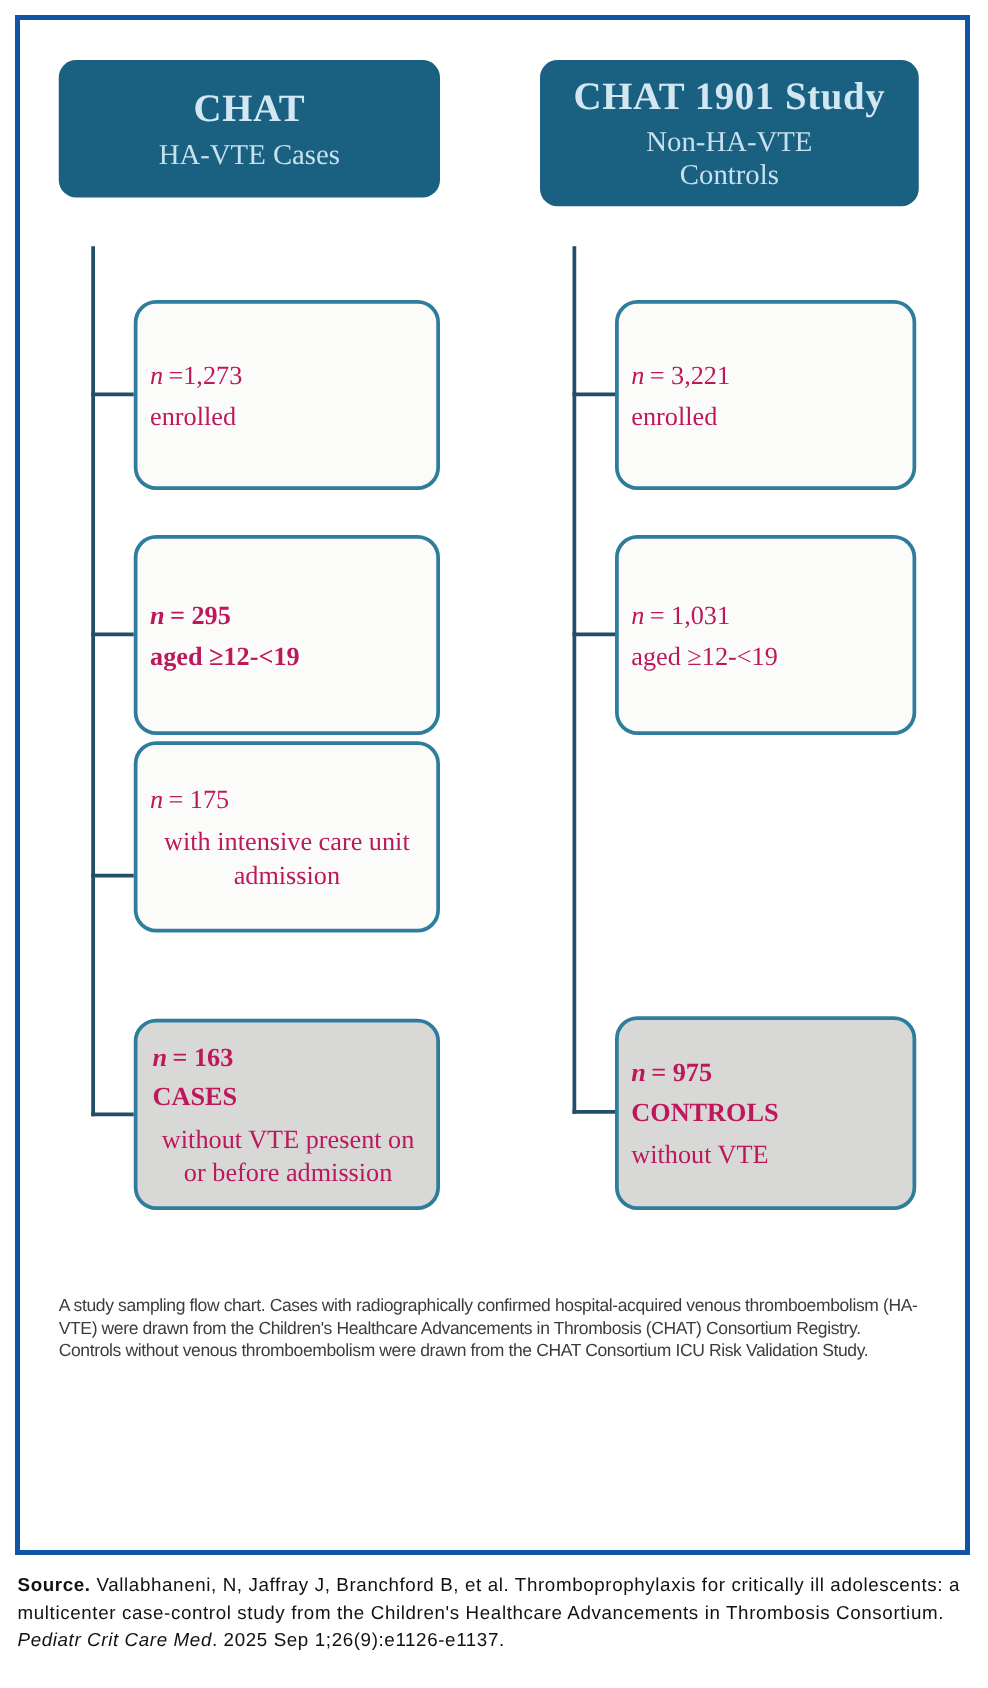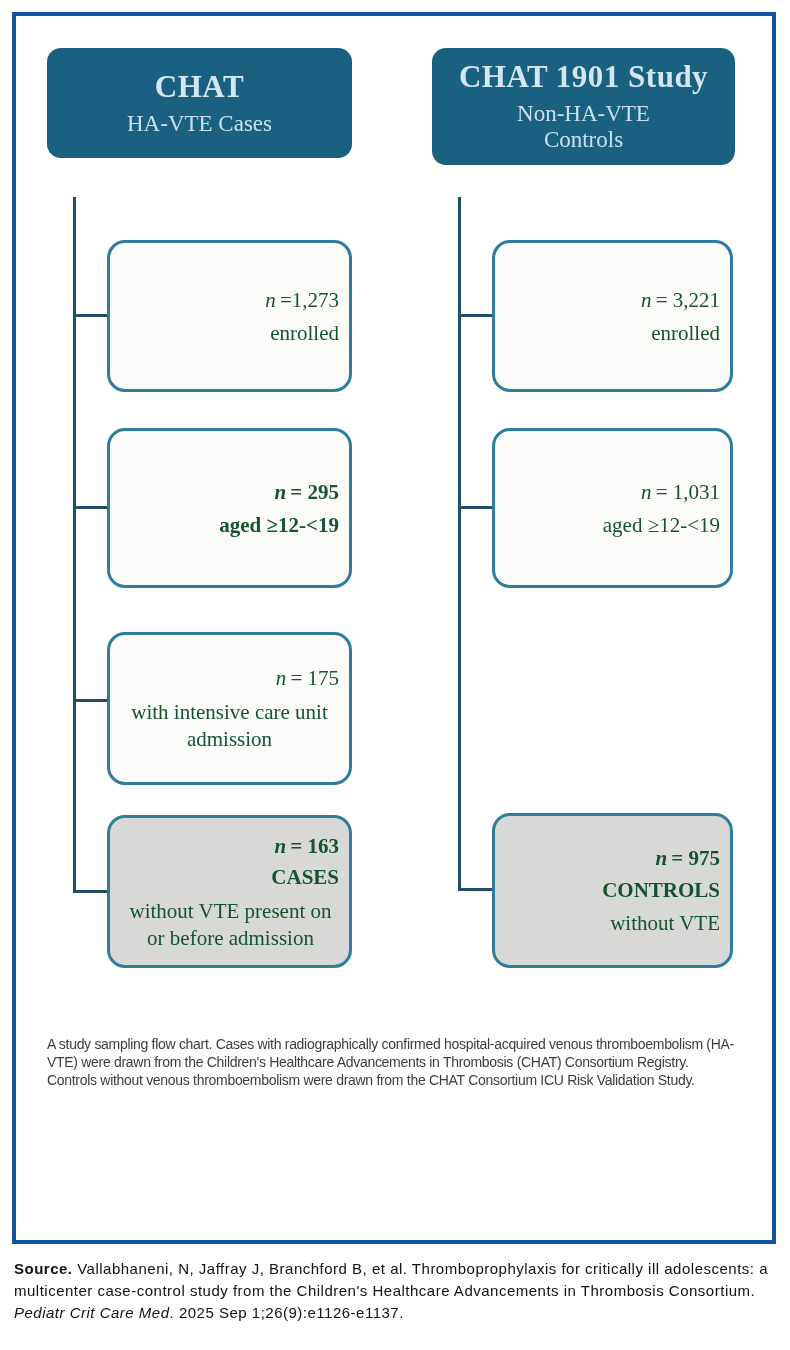--- a/index.html
+++ b/index.html
@@ -22,22 +22,22 @@
   .hdr-sub   { font-size:23px; font-weight:normal; line-height:1.15; margin-top:5px; color:#c8e1ee; }
 
   
   .vline, .hline { position:absolute; background:#214f68; }
   .vline { width:3px; }
   .hline { height:3px; }
 
   
   .fbox {
     position:absolute; border:3px solid #2e7d9c; border-radius:18px;
-    background:#fbfbfa; color:#14532d;
-    display:flex; flex-direction:column; justify-content:center; align-items:flex-end;
+    background:#fbfbfa; color:#be185d;
+    display:flex; flex-direction:column; justify-content:center; align-items:flex-start;
     text-align:center; font-size:21px; line-height:1.5; padding:6px 10px;
   }
   .fbox.grey { background:#d8d8d7; }
   .fbox .nline i { font-style:italic; }
   .fbox.grey .nline, .fbox .boxlabel { font-weight:bold; }
   .fbox .desc { line-height:1.3; margin-top:4px; }
 
   
   .caption {
     position:absolute; left:47px; top:1036px; width:692px;
@@ -94,21 +94,21 @@
     <div class="desc">enrolled</div>
   </div>
 
   <div class="fbox" style="left:107px; top:428px; width:245px; height:160px;font-weight:bold;">
     <div class="nline">
       <i>n</i> <span>= 295</span>
     </div>
     <div class="desc">aged ≥12-&lt;19</div>
   </div>
 
-  <div class="fbox" style="left:107px; top:632px; width:245px; height:153px;">
+  <div class="fbox" style="left:107px; top:593px; width:245px; height:153px;">
     <div class="nline">
       <i>n</i> <span>= 175</span>
     </div>
     <div class="desc">with intensive care unit admission</div>
   </div>
 
   <div class="fbox grey" style="left:107px; top:815px; width:245px; height:153px;padding-left:12px;">
     <div class="nline">
       <i>n</i> <span>= 163</span>
     </div>

